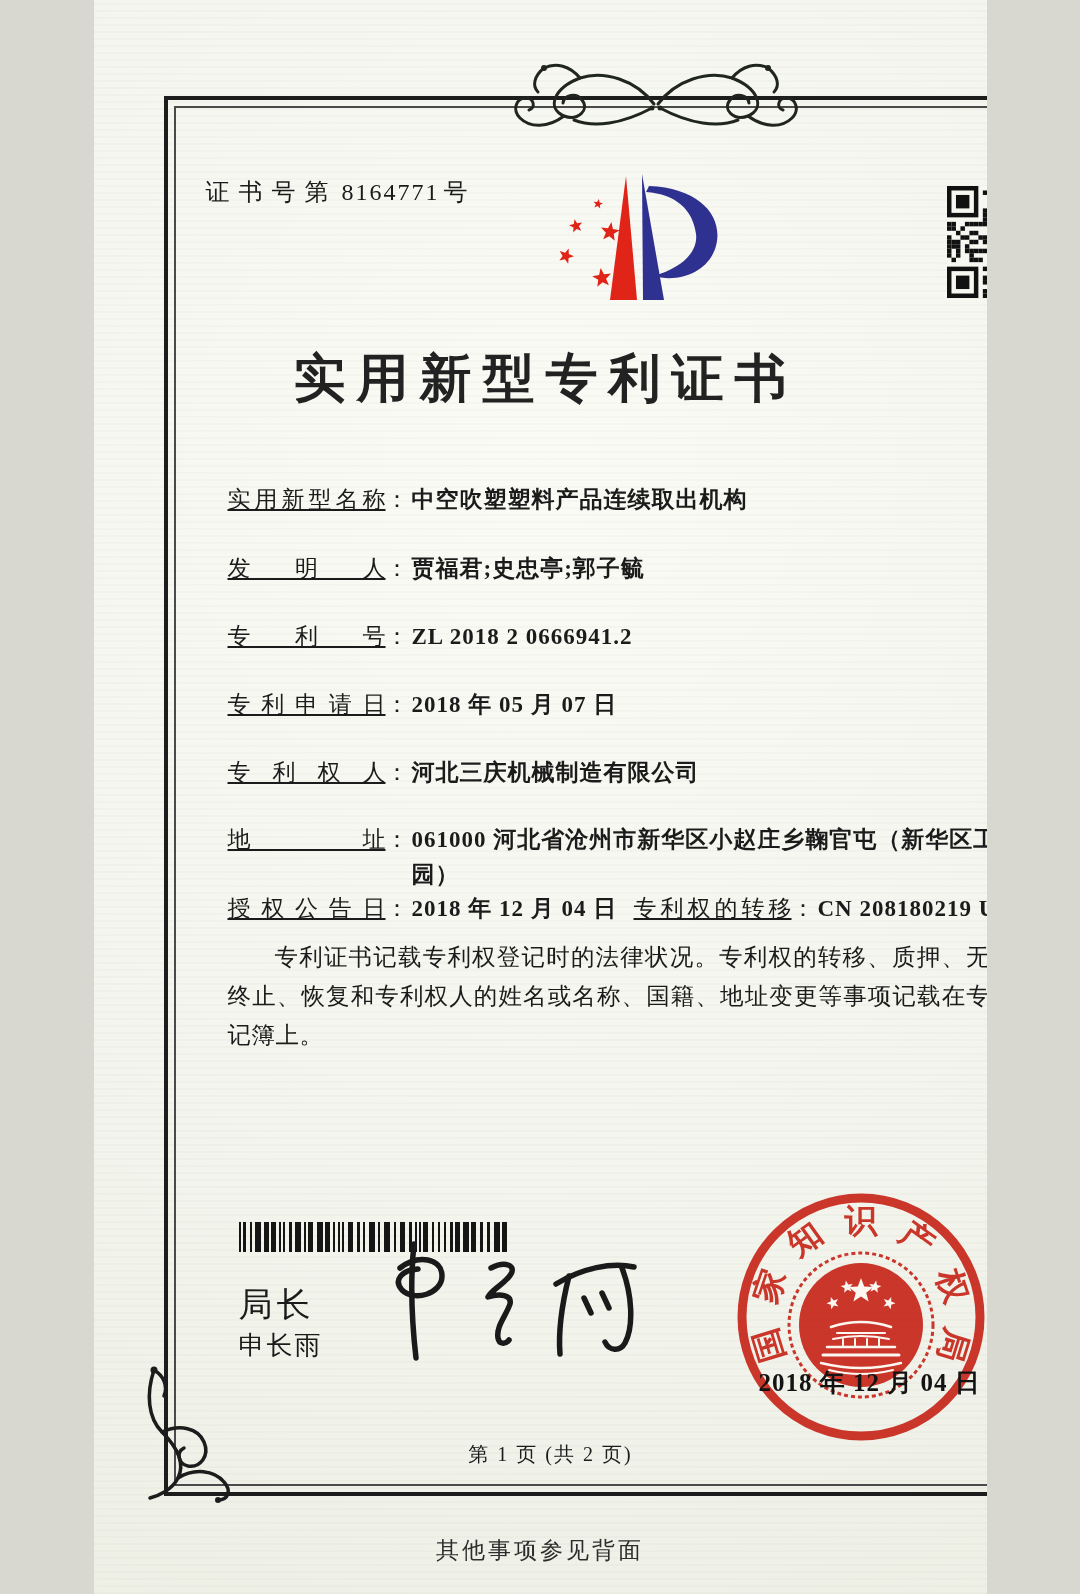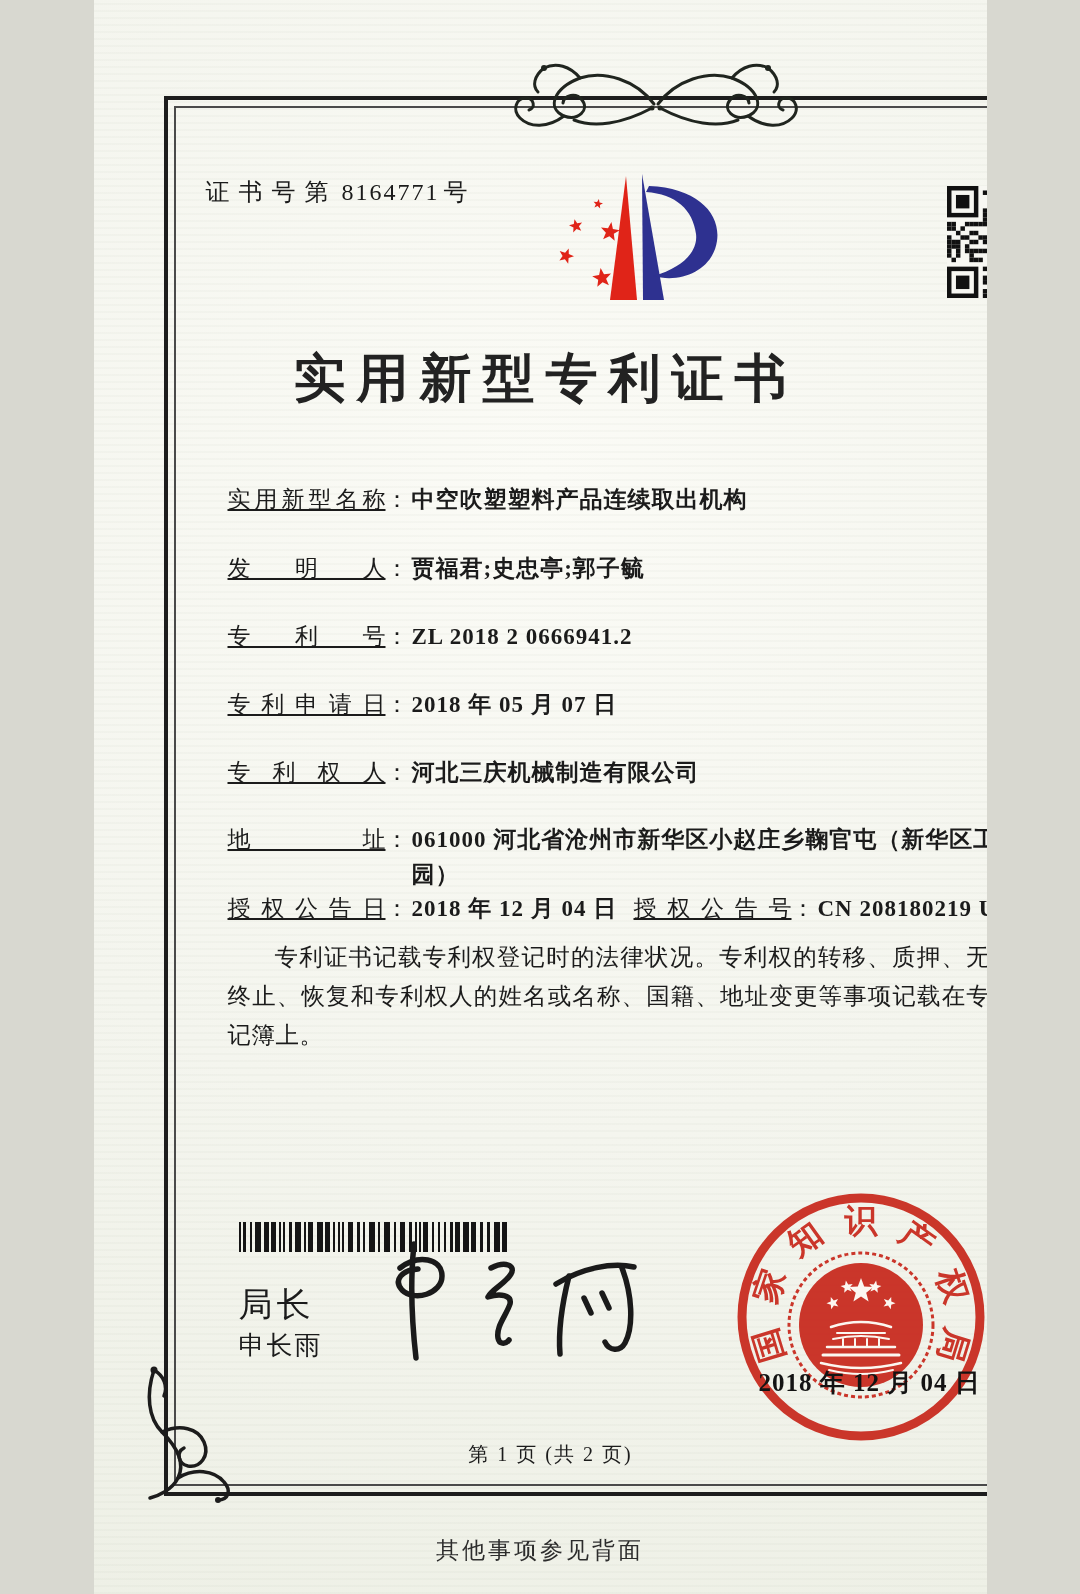--- a/index.html
+++ b/index.html
@@ -363,21 +363,21 @@
   <div class="field-row" style="top:822px">
     <span class="f-label">地址</span>
       <span class="f-colon">：</span>
       <span class="f-value">061000 河北省沧州市新华区小赵庄乡鞠官屯（新华区工业园）</span>
   </div>
   <div class="field-row" style="top:891px">
     <span class="f-label">授权公告日</span>
       <span class="f-colon">：</span>
       <span class="f-value">2018 年 12 月 04 日</span>
     <span class="g2">
-      <span class="f-label">授权公告号</span>
+      <span class="f-label">专利权的转移</span>
         <span class="f-colon">：</span>
         <span class="f-value">CN 208180219 U</span>
     </span>
   </div>
 
   <div class="paras">
     <p>专利证书记载专利权登记时的法律状况。专利权的转移、质押、无效、终止、恢复和专利权人的姓名或名称、国籍、地址变更等事项记载在专利登记簿上。</p>
   </div>
 
   <svg class="barcode" id="barcode-svg" viewBox="0 0 272 30" preserveAspectRatio="none">

